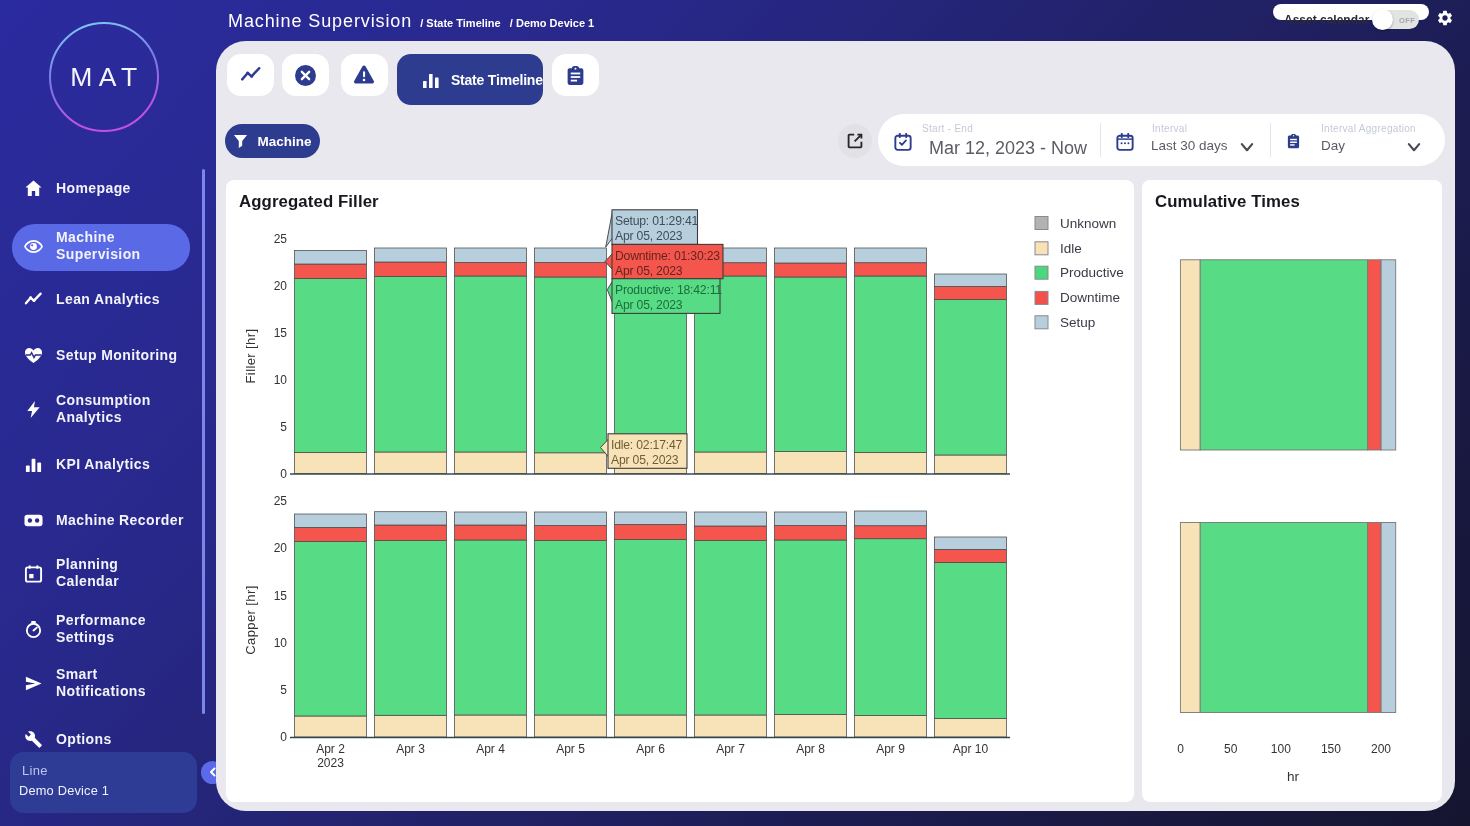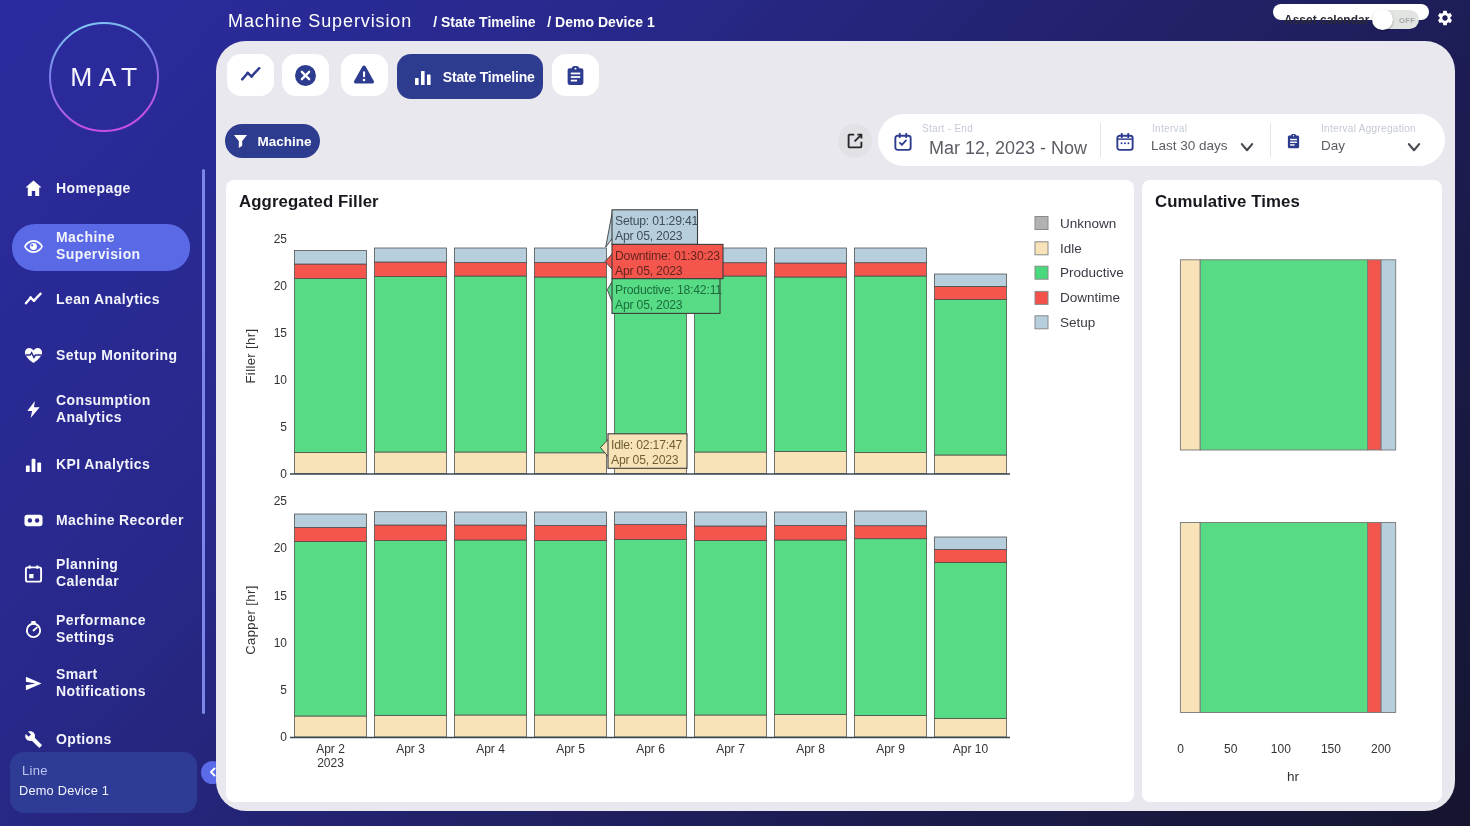--- a/index.html
+++ b/index.html
@@ -112,21 +112,21 @@
 <div style="position:absolute;left:12px;top:11px;font-size:13px;color:#bcc5f0;letter-spacing:.3px">Line</div>
 <div style="position:absolute;left:9px;top:31px;font-size:12.8px;color:#f0f2ff;letter-spacing:.2px">Demo Device 1</div>
 </div>
 <div class="abs" style="left:201px;top:760.5px;width:23px;height:23px;background:#5b6ae8;border-radius:50%;display:flex;align-items:center;justify-content:center">
 <svg width="10" height="10" viewBox="0 0 10 10">
       <path d="M6.5 1.5 L3 5 L6.5 8.5" fill="none" stroke="#fff" stroke-width="2" stroke-linecap="round" stroke-linejoin="round"></path>
     </svg>
   </div>
 <div class="abs" style="left:228px;top:10.5px;color:#fff;display:flex;align-items:baseline">
 <span style="font-size:18px;font-weight:normal;letter-spacing:.9px">Machine Supervision</span>
-<span style="font-size:14px;font-weight:bold;margin-left:21px">/ State Timeline&nbsp;&nbsp; / Demo Device 1</span>
+<span style="font-size:11px;font-weight:bold;margin-left:8px">/ State Timeline&nbsp;&nbsp; / Demo Device 1</span>
 </div>
 <div class="abs" style="left:1273px;top:4px;width:156px;height:16px;background:#fff;border-radius:15px">
 <span style="position:absolute;left:11px;top:8.5px;font-size:12px;font-weight:bold;color:#2b2b38">Asset calendar</span>
 <span style="position:absolute;left:100px;top:5.5px;width:46px;height:19px;background:#e2e4e2;border-radius:10px"></span>
 <span style="position:absolute;left:99px;top:4.5px;width:21px;height:21px;background:#fff;border-radius:50%;box-shadow:0 1px 2px rgba(0,0,0,.35)"></span>
 <span style="position:absolute;left:126px;top:11.5px;font-size:7.5px;font-weight:bold;color:#a5a5ad;letter-spacing:.4px">OFF</span>
 </div>
 <svg class="abs" style="left:1436px;top:9px" width="18" height="18" viewBox="0 0 24 24">
 <path fill="#fff" d="M19.14 12.94c.04-.3.06-.61.06-.94 0-.32-.02-.64-.07-.94l2.03-1.58c.18-.14.23-.41.12-.61l-1.92-3.32c-.12-.22-.37-.29-.59-.22l-2.39.96c-.5-.38-1.03-.7-1.62-.94l-.36-2.54c-.04-.24-.24-.41-.48-.41h-3.84c-.24 0-.43.17-.47.41l-.36 2.54c-.59.24-1.13.57-1.62.94l-2.39-.96c-.22-.08-.47 0-.59.22L2.74 8.87c-.12.21-.08.47.12.61l2.03 1.58c-.05.3-.09.63-.09.94s.02.64.07.94l-2.03 1.58c-.18.14-.23.41-.12.61l1.92 3.32c.12.22.37.29.59.22l2.39-.96c.5.38 1.03.7 1.62.94l.36 2.54c.05.24.24.41.48.41h3.84c.24 0 .44-.17.47-.41l.36-2.54c.59-.24 1.13-.56 1.62-.94l2.39.96c.22.08.47 0 .59-.22l1.92-3.32c.12-.22.07-.47-.12-.61l-2.01-1.58zM12 15.6c-1.98 0-3.6-1.62-3.6-3.6s1.62-3.6 3.6-3.6 3.6 1.62 3.6 3.6-1.62 3.6-3.6 3.6z"></path>
   </svg>
@@ -144,21 +144,21 @@
         <path d="M7.5 7.5 L14.5 14.5 M14.5 7.5 L7.5 14.5" stroke="#fff" stroke-width="2.2" stroke-linecap="round"></path>
       </svg>
     </div>
 <div class="wbtn" style="left:124.5px;top:13px;width:47px;height:42px">
       <svg width="24" height="24" viewBox="0 0 22 22">
         <path d="M11 2.2 C11.6 2.2 12.1 2.5 12.4 3 L20 16.6 C20.6 17.6 19.9 18.8 18.7 18.8 H3.3 C2.1 18.8 1.4 17.6 2 16.6 L9.6 3 C9.9 2.5 10.4 2.2 11 2.2 Z" fill="#2e3c90"></path>
         <rect x="10.1" y="7.5" width="1.9" height="5.5" rx="0.9" fill="#fff"></rect>
         <circle cx="11" cy="15.6" r="1.2" fill="#fff"></circle>
       </svg>
     </div>
-<div class="wbtn" style="left:180.8px;top:13px;width:146px;height:45px;background:#2e3c90;gap:11px;justify-content:flex-start;padding-left:17px">
+<div class="wbtn" style="left:180.8px;top:13px;width:146px;height:51px;background:#2e3c90;gap:11px;justify-content:flex-end;padding-left:17px">
       <svg width="18" height="18" viewBox="0 0 18 18">
         <rect x="1" y="10" width="3.6" height="7" rx="0.6" fill="#fff"></rect>
         <rect x="7" y="3" width="3.6" height="14" rx="0.6" fill="#fff"></rect>
         <rect x="13" y="6.5" width="3.6" height="10.5" rx="0.6" fill="#fff"></rect>
       </svg>
       <span style="color:#fff;font-size:14px;font-weight:bold;letter-spacing:-.2px">State Timeline</span>
     </div>
 <div class="wbtn" style="left:335.7px;top:13px;width:47px;height:42px">
       <svg width="21" height="21" viewBox="0 0 20 20">
         <path d="M15.5 3 H13.6 C13.3 1.8 12.2 1 11 1 H9 C7.8 1 6.7 1.8 6.4 3 H4.5 C3.4 3 2.5 3.9 2.5 5 V17 C2.5 18.1 3.4 19 4.5 19 H15.5 C16.6 19 17.5 18.1 17.5 17 V5 C17.5 3.9 16.6 3 15.5 3 Z M10 2.6 C10.5 2.6 10.9 3 10.9 3.5 C10.9 4 10.5 4.4 10 4.4 C9.5 4.4 9.1 4 9.1 3.5 C9.1 3 9.5 2.6 10 2.6 Z" fill="#2e3c90"></path>

